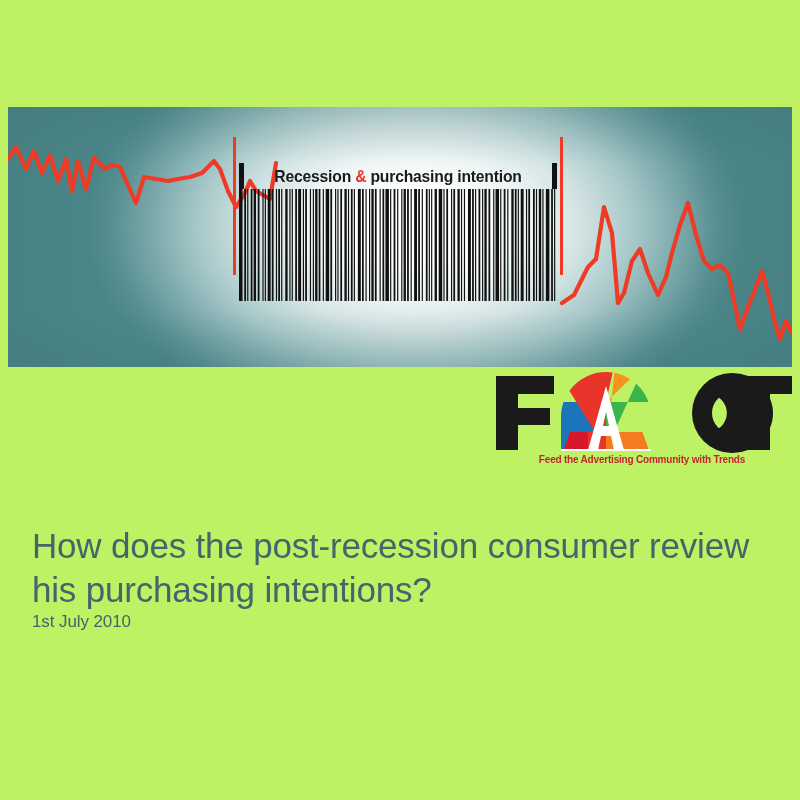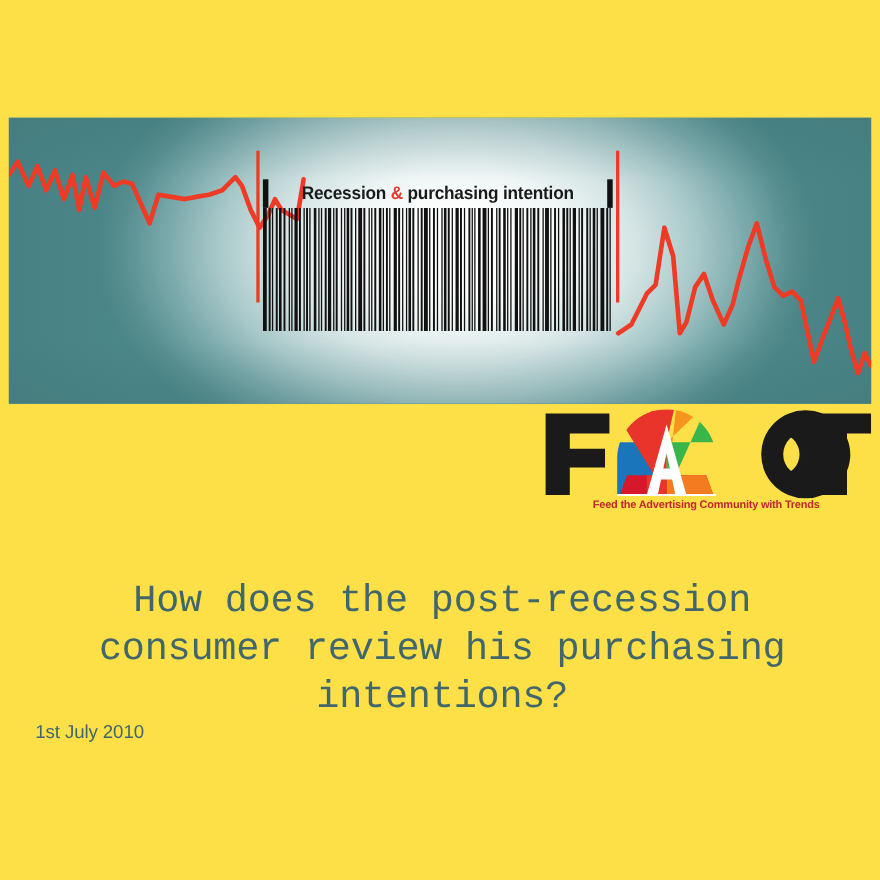--- a/index.html
+++ b/index.html
@@ -12,21 +12,21 @@
     height: 800px;
     position: relative;
     font-family: "Liberation Sans", sans-serif;
     overflow: hidden;
   }
 
   
   #slide {
     position: absolute;
     inset: 0;
-    background: #fde047;
+    background: #bef264;
   }
 
   
   #hero {
     position: absolute;
     left: 8px;
     top: 107px;
     width: 784px;
     height: 260px;
     overflow: hidden;
@@ -146,28 +146,27 @@
   }
 
   
   #title-block {
     position: absolute;
     left: 32px;
     top: 524px;
     width: 740px;
   }
   #slide-title {
-    font-family: Liberation Mono, monospace;
+    font-family: Liberation Sans, sans-serif;
     font-weight: normal;
     font-size: 35px;
     line-height: 44px;
     color: #41666b;
     margin: 0;
     letter-spacing: -0.2px;
-    text-align: center;
   }
   #slide-date {
     margin-top: 0;
     font-family: "Liberation Sans", sans-serif;
     font-weight: normal;
     font-size: 17px;
     color: #41666b;
     letter-spacing: -0.1px;
   }
 </style>

